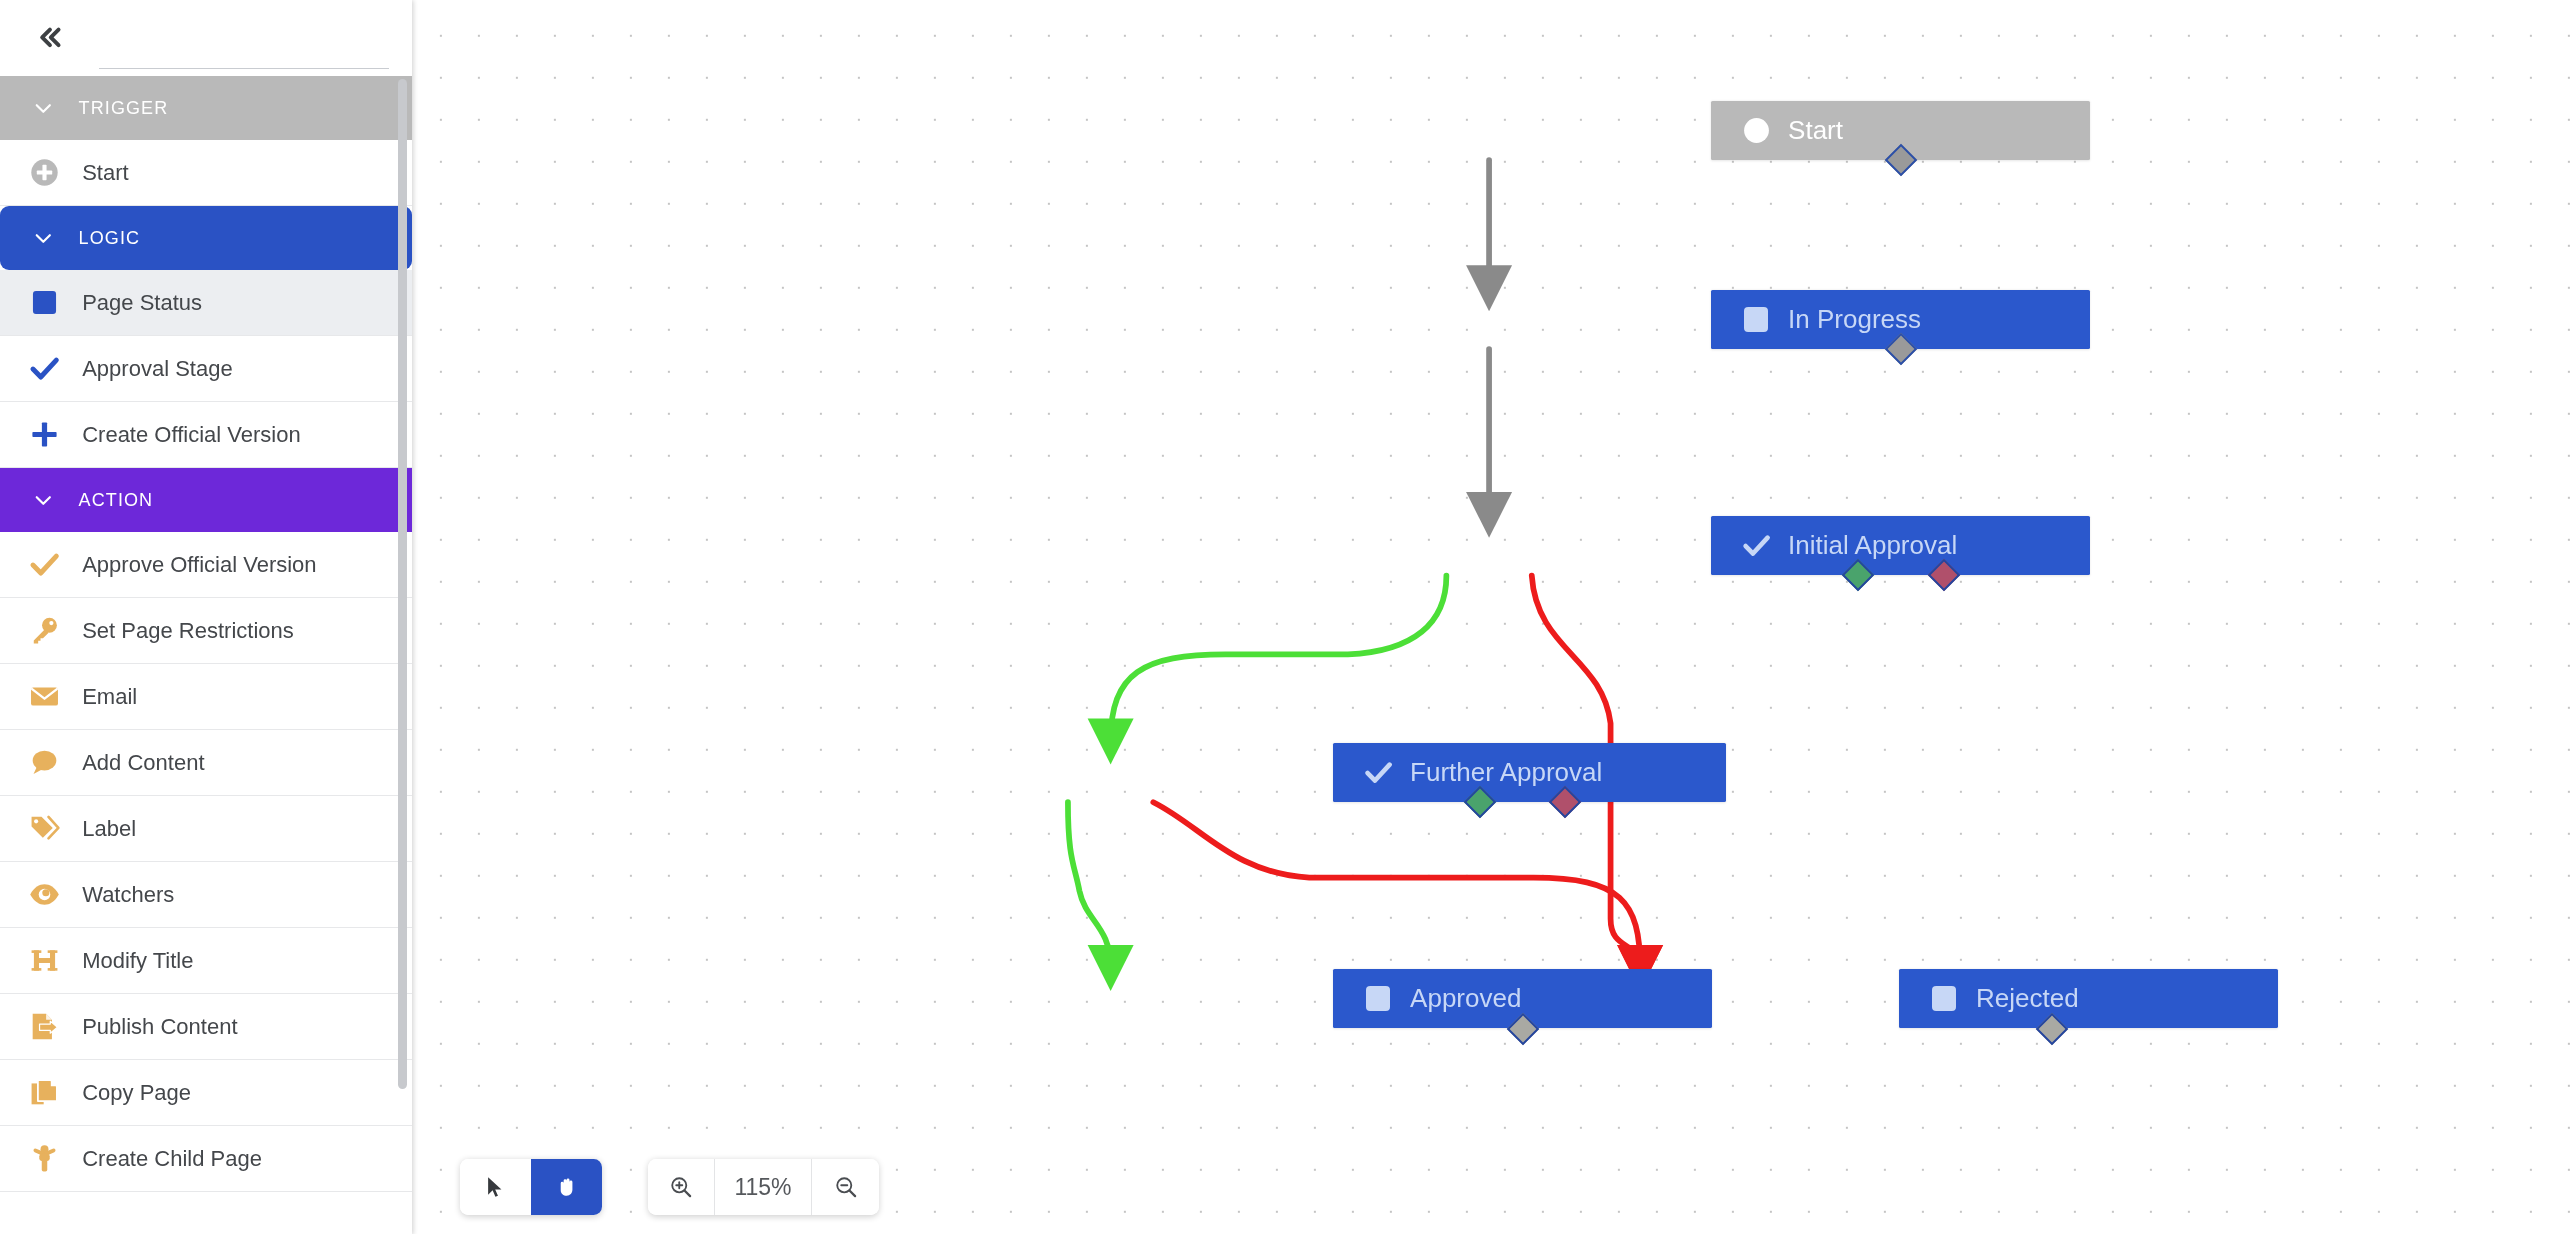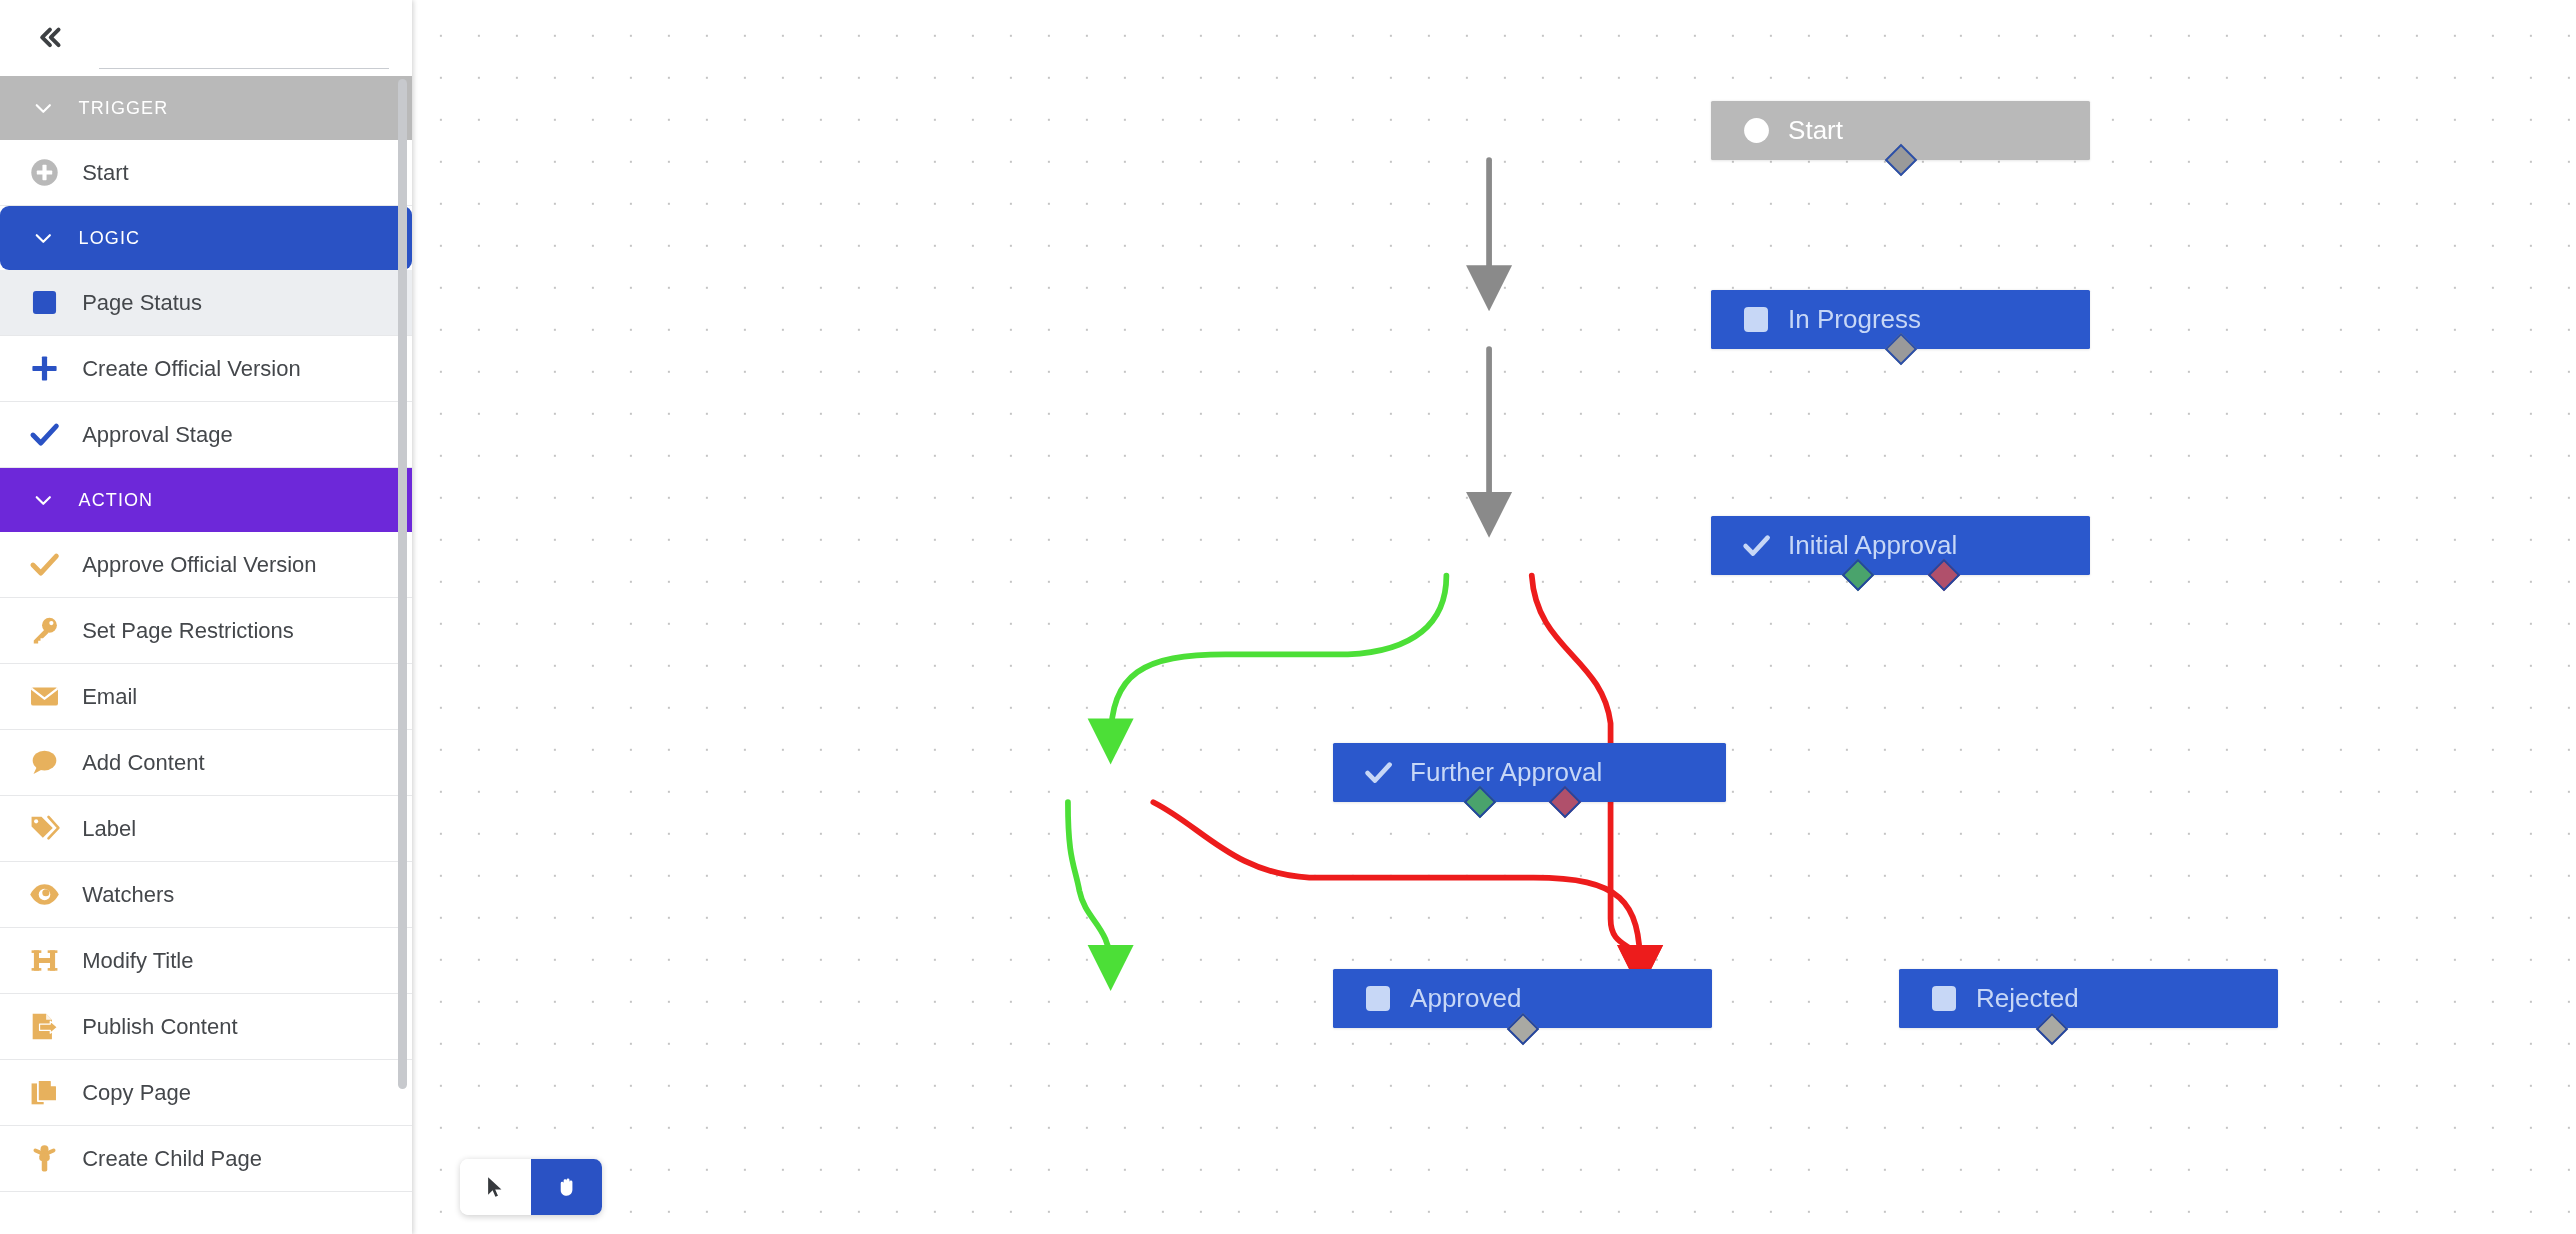--- a/index.html
+++ b/index.html
@@ -308,33 +308,33 @@
           <span class="ico">
             <svg width="33" height="33" viewBox="0 0 24 24">
               <rect x="3.6" y="3.6" width="16.8" height="16.8" rx="2.2" fill="#2a52c4"></rect>
             </svg>
           </span>
           <span class="lbl">Page Status</span>
         </div>
         <div class="item">
           <span class="ico">
             <svg width="33" height="33" viewBox="0 0 24 24">
+              <path d="M3.6 12.4 L9.3 18.2 L20.6 5.9" fill="none" stroke="#2a52c4" stroke-width="3.6" stroke-linecap="round" stroke-linejoin="round"></path>
+            </svg>
+          </span>
+          <span class="lbl">Approval Stage</span>
+        </div>
+        <div class="item">
+          <span class="ico">
+            <svg width="33" height="33" viewBox="0 0 24 24">
               <rect x="10.1" y="3.2" width="3.8" height="17.6" rx="0.6" fill="#2a52c4"></rect>
            <rect x="3.2" y="10.1" width="17.6" height="3.8" rx="0.6" fill="#2a52c4"></rect>
             </svg>
           </span>
           <span class="lbl">Create Official Version</span>
-        </div>
-        <div class="item">
-          <span class="ico">
-            <svg width="33" height="33" viewBox="0 0 24 24">
-              <path d="M3.6 12.4 L9.3 18.2 L20.6 5.9" fill="none" stroke="#2a52c4" stroke-width="3.6" stroke-linecap="round" stroke-linejoin="round"></path>
-            </svg>
-          </span>
-          <span class="lbl">Approval Stage</span>
         </div>
         <div class="group-header action">
           <span class="chev">
             <svg width="24.6" height="24.6" viewBox="0 0 24 24">
               <path d="M5.6 9.0 L12 15.4 L18.4 9.0" fill="none" stroke="#ffffff" stroke-width="2.1" stroke-linecap="round" stroke-linejoin="round"></path>
             </svg>
           </span>
           <span class="group-label">ACTION</span>
         </div>
         <div class="item">
@@ -542,15 +542,33 @@
       </button>
       <button class="tbtn active" id="btn-pan">
         <svg width="26" height="26" viewBox="0 0 24 24">
           <path d="M6.2 12.6 V8.6 a1.35 1.35 0 0 1 2.7 0 V12 V6.1 a1.35 1.35 0 0 1 2.7 0 V12 V5.6
                    a1.35 1.35 0 0 1 2.7 0 V12 V7.4 a1.35 1.35 0 0 1 2.7 0 V14.4
                    c0 3.4 -2.1 5.6 -5.2 5.6 c-3.1 0 -5.6 -1.9 -5.6 -5.1 z" fill="#ffffff"></path>
         </svg>
       </button>
     </div>
 
+    <div class="tgroup zoom-group">
+      <button class="tbtn">
+        <svg width="26" height="26" viewBox="0 0 24 24">
+          <circle cx="10.4" cy="10.4" r="6.5" fill="none" stroke="#4a4d51" stroke-width="1.7"></circle>
+          <line x1="15.2" y1="15.2" x2="20.4" y2="20.4" stroke="#4a4d51" stroke-width="2.1" stroke-linecap="round"></line>
+          <line x1="7.6" y1="10.4" x2="13.2" y2="10.4" stroke="#4a4d51" stroke-width="1.7" stroke-linecap="round"></line>
+          <line x1="10.4" y1="7.6" x2="10.4" y2="13.2" stroke="#4a4d51" stroke-width="1.7" stroke-linecap="round"></line>
+        </svg>
+      </button>
+      <div class="zoom-level">115%</div>
+      <button class="tbtn">
+        <svg width="26" height="26" viewBox="0 0 24 24">
+          <circle cx="10.4" cy="10.4" r="6.5" fill="none" stroke="#4a4d51" stroke-width="1.7"></circle>
+          <line x1="15.2" y1="15.2" x2="20.4" y2="20.4" stroke="#4a4d51" stroke-width="2.1" stroke-linecap="round"></line>
+          <line x1="7.6" y1="10.4" x2="13.2" y2="10.4" stroke="#4a4d51" stroke-width="1.7" stroke-linecap="round"></line>
+        </svg>
+      </button>
+    </div>
   </div>
 </div>
 
 
 </body></html>

